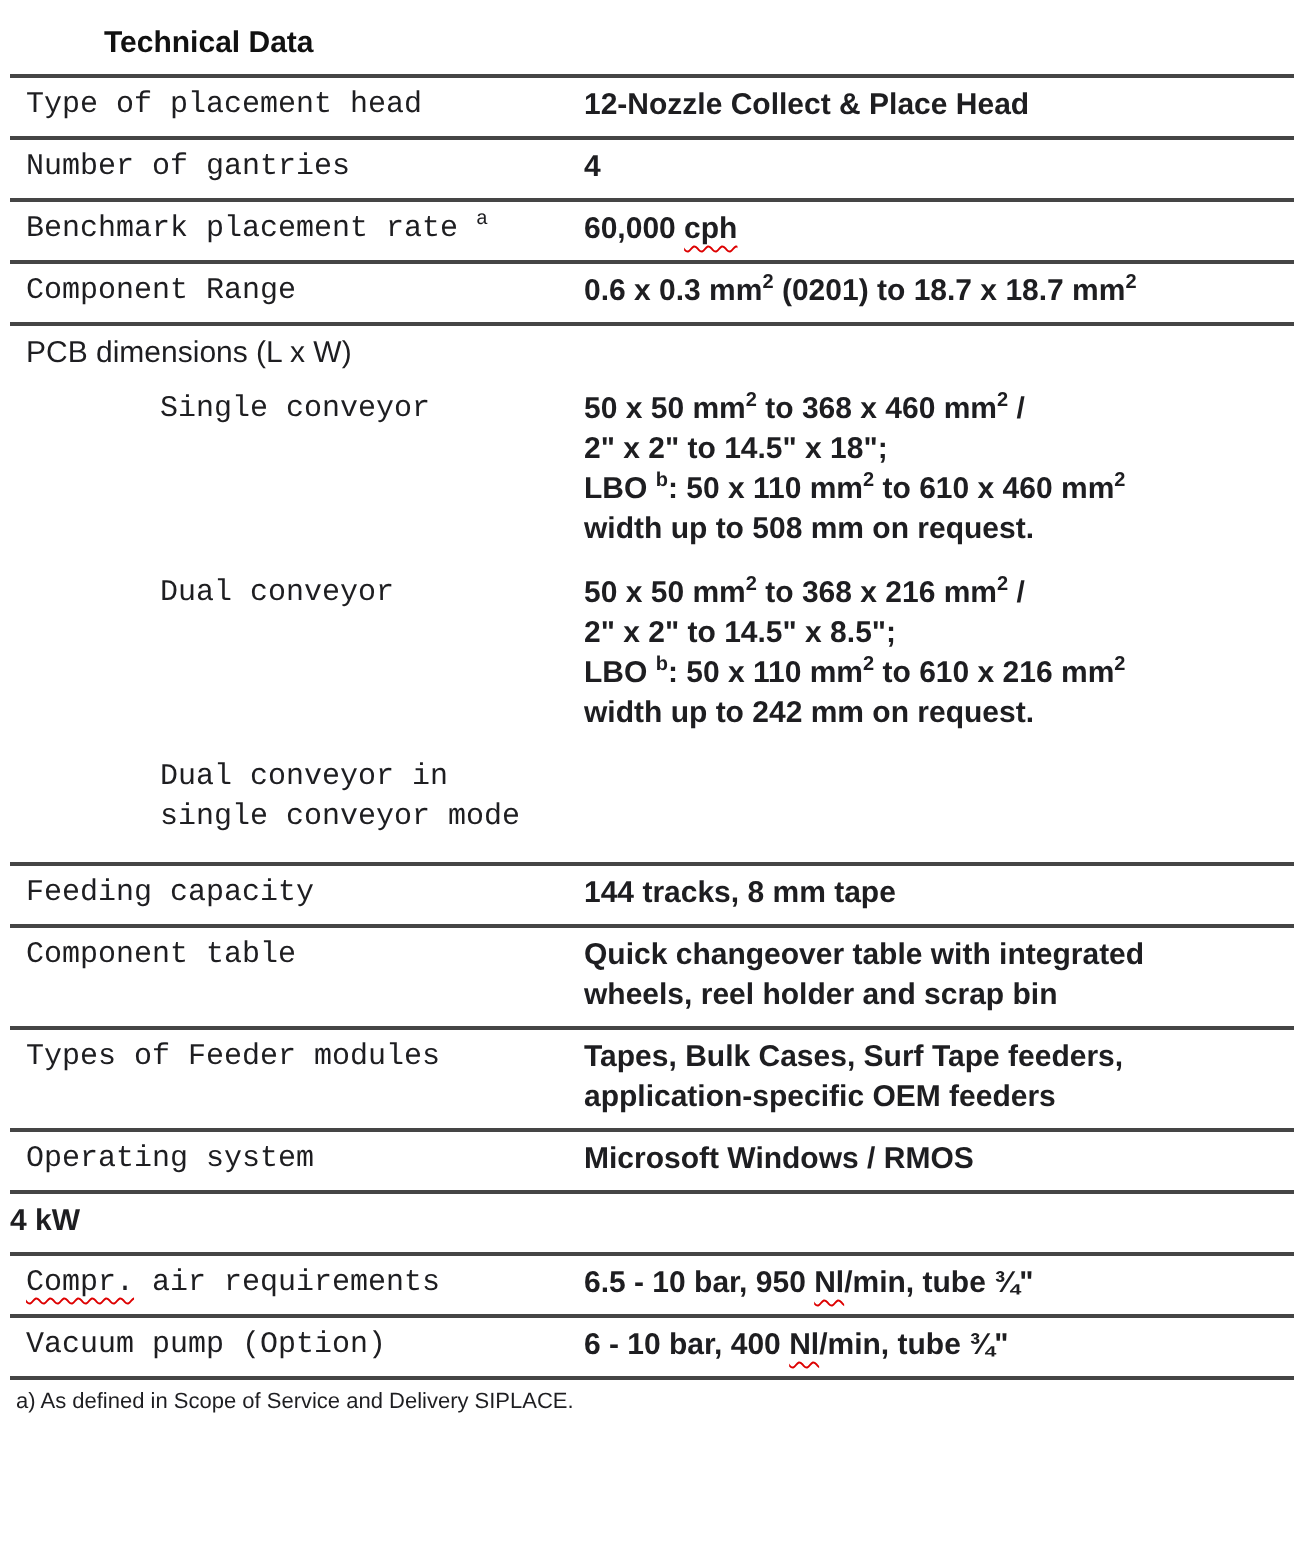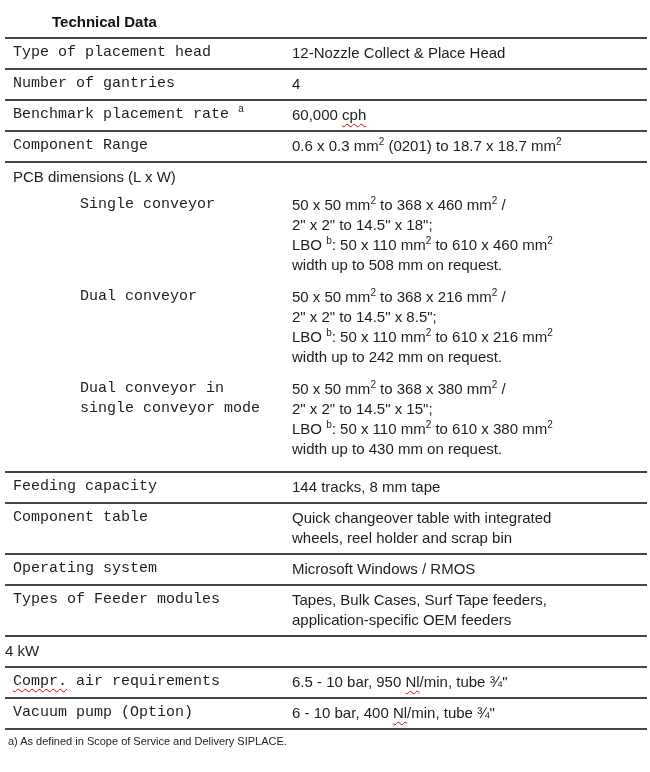--- a/index.html
+++ b/index.html
@@ -32,20 +32,21 @@
   .lbl{
     flex:none;
     width:287px;
     padding-left:8px;
     font-family:Liberation Mono, monospace;
   }
   .val{
     flex:1;
     padding-right:2px;
     line-height:20px;
+    font-weight:bold;
   }
   .section-header{
     border-top:2px solid var(--line);
     padding:4px 0 9px 8px;
   }
   .subrow{
     display:flex;
     padding:0 0 12px;
   }
   .subrow .lbl{padding-left:75px;line-height:20px;}
@@ -109,42 +110,41 @@
         <div class="val">50 x 50 mm<sup>2</sup> to 368 x 460 mm<sup>2</sup> /<br>2" x 2" to 14.5" x 18";<br>LBO <sup>b</sup>: 50 x 110 mm<sup>2</sup> to 610 x 460 mm<sup>2</sup><br>width up to 508 mm on request.</div>
       </div>
 
       <div class="subrow">
         <div class="lbl">Dual conveyor</div>
         <div class="val">50 x 50 mm<sup>2</sup> to 368 x 216 mm<sup>2</sup> /<br>2" x 2" to 14.5" x 8.5";<br>LBO <sup>b</sup>: 50 x 110 mm<sup>2</sup> to 610 x 216 mm<sup>2</sup><br>width up to 242 mm on request.</div>
       </div>
 
       <div class="subrow">
         <div class="lbl">Dual conveyor in<br>single conveyor mode</div>
-        <div class="val">50 x 50 mm<sup>2</sup> to 368 x 380 mm<sup>2</sup> /<br>2" x 2" to 14.5" x 15";<br>LBO <sup>b</sup>: 50 x 110 mm<sup>2</sup> to 610 x 380 mm<sup>2</sup><br>width up to 430 mm on request.</div>
       </div>
     </div>
 
     <div class="row">
       <div class="lbl">Feeding capacity</div>
       <div class="val">144 tracks, 8 mm tape</div>
     </div>
 
     <div class="row">
       <div class="lbl">Component table</div>
       <div class="val">Quick changeover table with integrated<br>wheels, reel holder and scrap bin</div>
     </div>
 
     <div class="row">
-      <div class="lbl">Operating system</div>
-      <div class="val">Microsoft Windows / RMOS</div>
+      <div class="lbl">Types of Feeder modules</div>
+      <div class="val">Tapes, Bulk Cases, Surf Tape feeders,<br>application-specific OEM feeders</div>
     </div>
 
     <div class="row">
-      <div class="lbl">Types of Feeder modules</div>
-      <div class="val">Tapes, Bulk Cases, Surf Tape feeders,<br>application-specific OEM feeders</div>
+      <div class="lbl">Operating system</div>
+      <div class="val">Microsoft Windows / RMOS</div>
     </div>
 
     <div class="row">
       <div class="val">4 kW</div>
     </div>
 
     <div class="row">
       <div class="lbl"><span class="sq">Compr.</span> air requirements</div>
       <div class="val">6.5 - 10 bar, 950 <span class="sq">Nl</span>/min, tube ¾"</div>
     </div>

